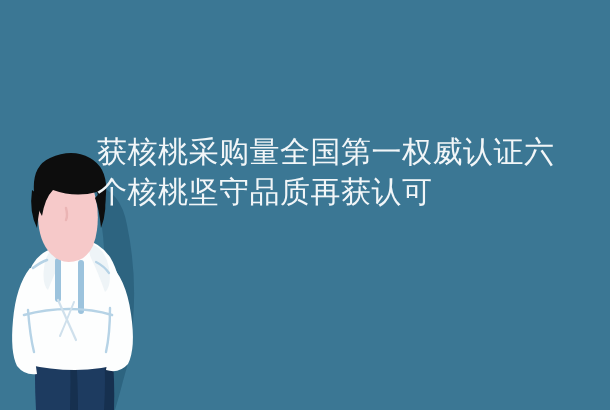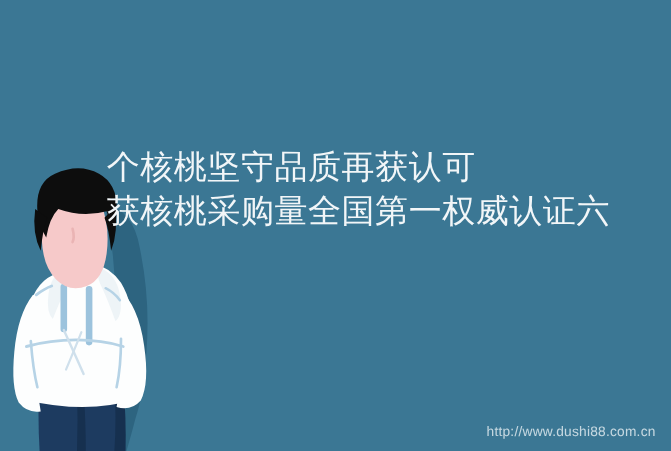--- a/index.html
+++ b/index.html
@@ -113,19 +113,18 @@
 
       <path d="M66 58 q2 8 0 12" stroke="#eab4b4" stroke-width="2.4" fill="none" stroke-linecap="round"></path>
 
       <path d="M34 42 q-2 -26 16 -34 q22 -10 40 0 q18 10 16 36 q-1 14 -3 24 q-3 -18 -6 -26 q-22 6 -44 -2 q-8 8 -11 26 q-6 -10 -8 -24 z" fill="#0d0d0d"></path>
       <path d="M32 40 q-3 22 5 38 q2 -20 6 -30 q-6 -4 -11 -8 z" fill="#0d0d0d"></path>
       <path d="M104 38 q4 22 -3 40 q-2 -20 -6 -30 q5 -5 9 -10 z" fill="#0d0d0d"></path>
     </svg>
   </div>
 
   <div id="headline">
+    <span class="line">获核桃采购量全国第一权威认证六</span>
     <span class="line">个核桃坚守品质再获认可</span>
-    <span class="line">获核桃采购量全国第一权威认证六</span>
   </div>
 
-  <div id="watermark">http://www.dushi88.com.cn</div>
 
 </div>
 
 </body></html>

